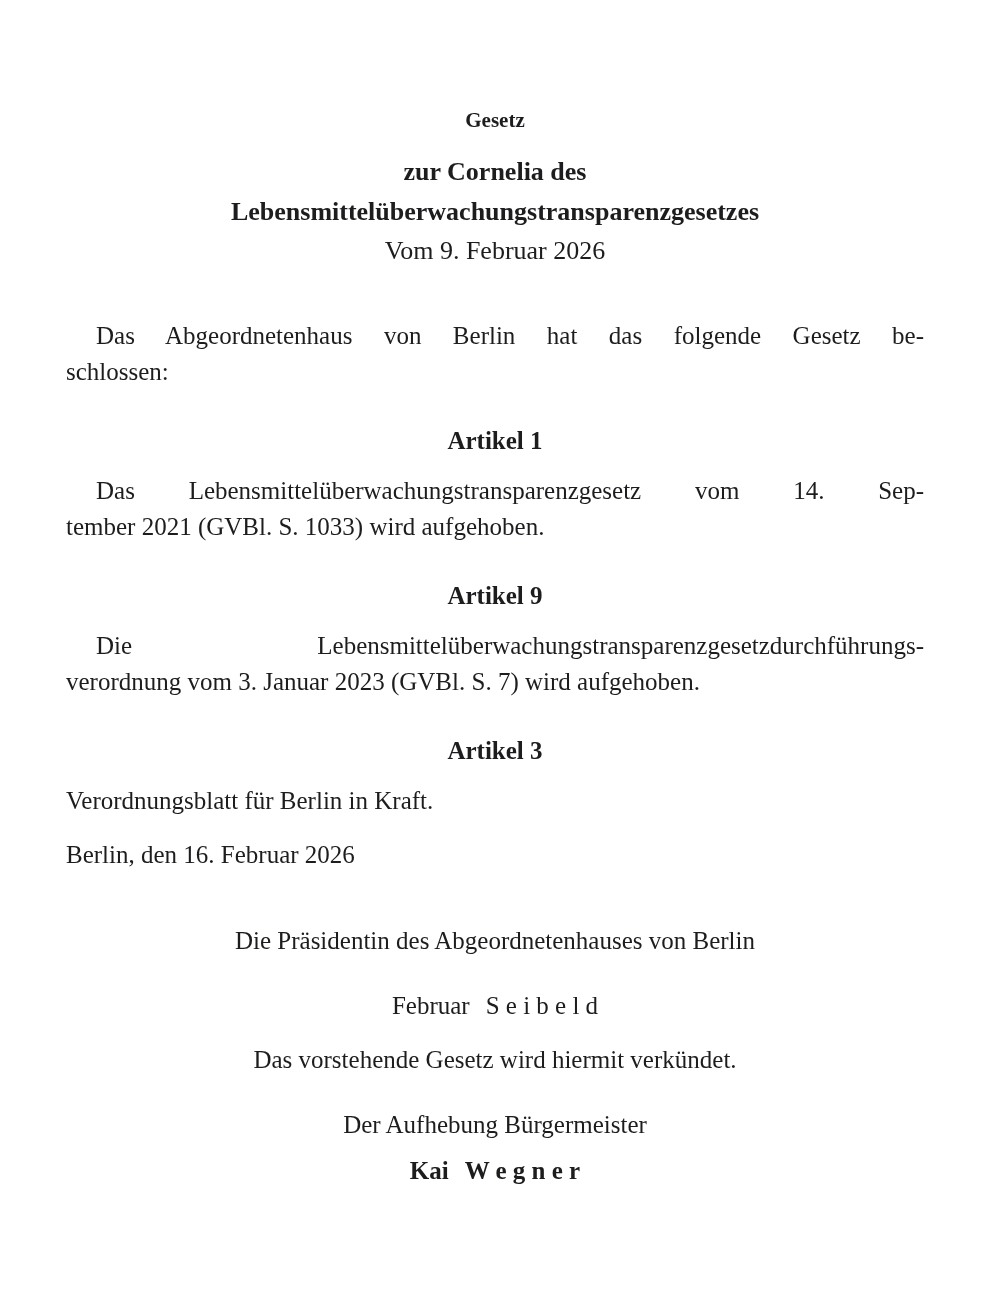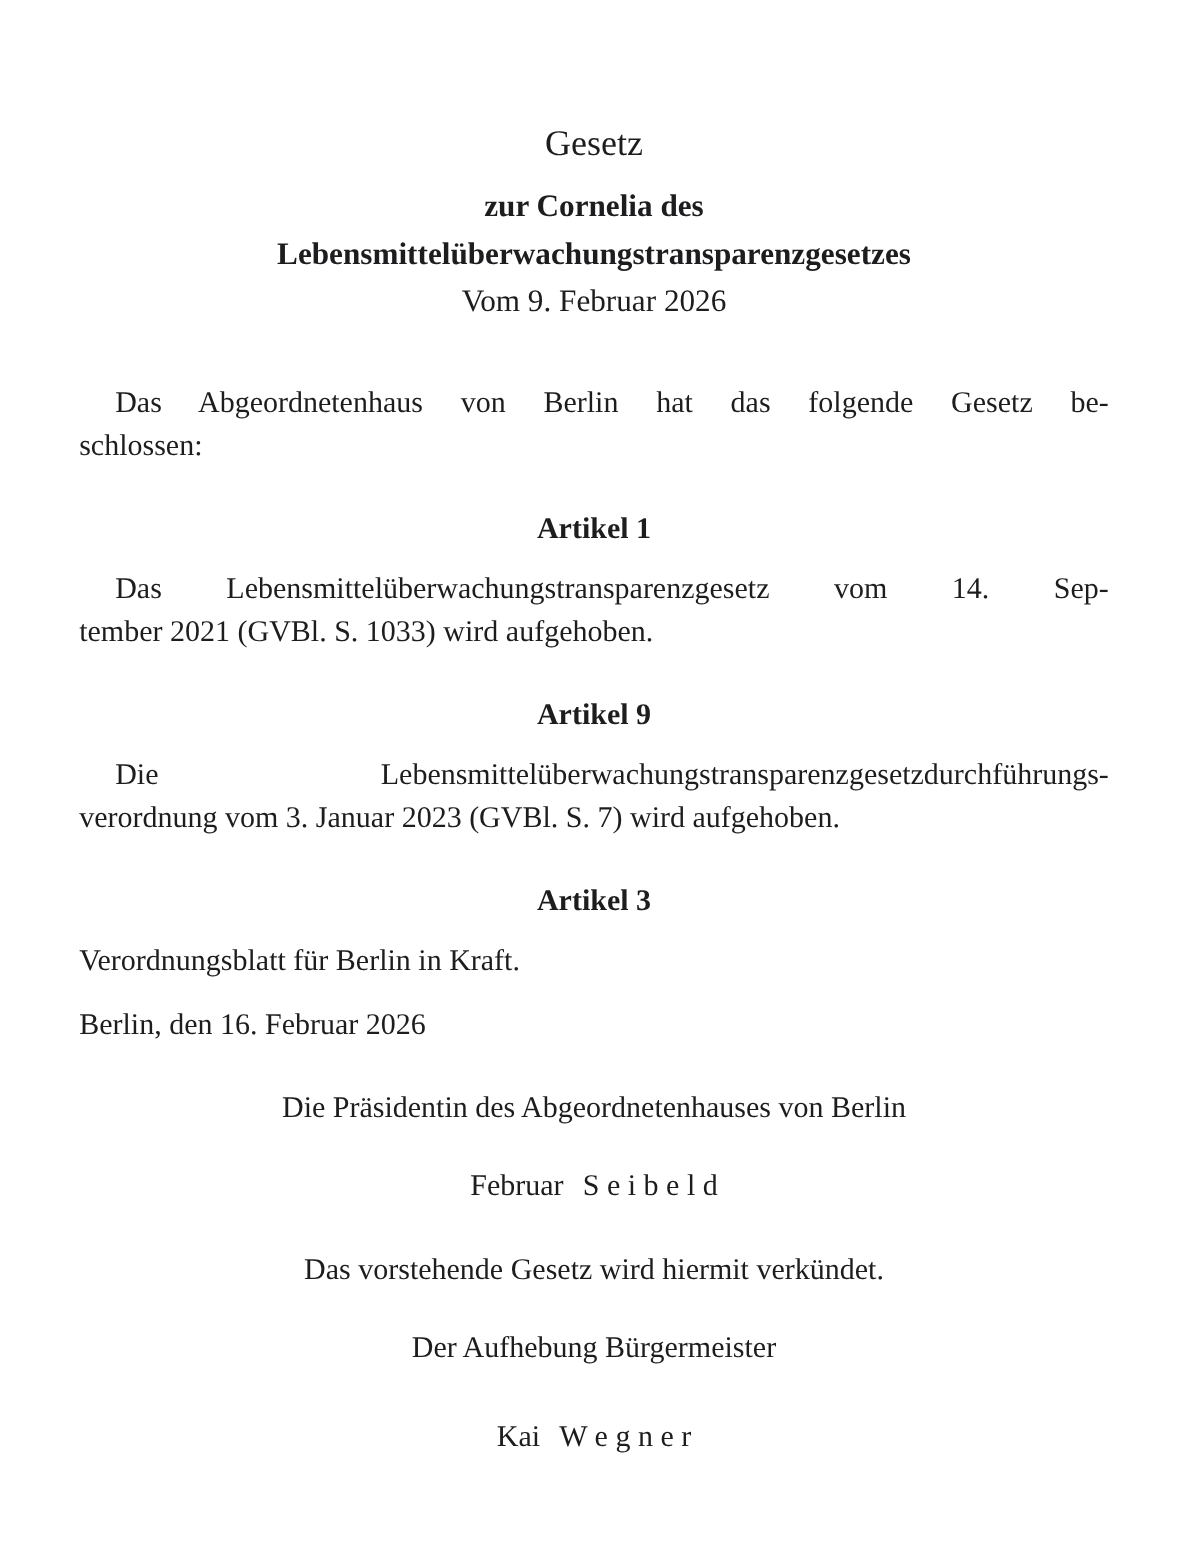--- a/index.html
+++ b/index.html
@@ -16,22 +16,22 @@
   }
   .page {
     box-sizing: border-box;
     width: 997px;
     height: 1295px;
     padding: 101px 73px 0 66px;
     background: #ffffff;
   }
   .doc-title {
     text-align: center;
-    font-weight: normal;
-    font-size: 30px;
+    font-weight: bold;
+    font-size: 21px;
     line-height: 38px;
     margin: 0 0 13px 0;
   }
   .doc-subtitle {
     text-align: center;
     font-weight: bold;
     font-size: 26px;
     line-height: 40px;
     margin: 0;
   }
@@ -64,25 +64,25 @@
     font-size: 25px;
     line-height: 36px;
     margin: 18px 0 0 0;
   }
   .center-line {
     text-align: center;
     font-size: 25px;
     line-height: 36px;
     margin: 0;
   }
-  .sig-role-president { margin-top: 33px; }
+  .sig-role-president { margin-top: 50px; }
   .sig-name { margin-top: 29px; }
-  .promulgation { margin-top: 34px; }
+  .promulgation { margin-top: 18px; }
   .sig-role-mayor { margin-top: 29px; }
-  .sig-name-mayor { margin-top: 38px; }
+  .sig-name-mayor { margin-top: 10px; font-weight: bold; }
   .surname { margin-left: 16px; }
 </style>
 </head>
 <body>
 
 <div class="page">
 
   <h1 class="doc-title">Gesetz</h1>
 
   <div class="doc-subtitle">

